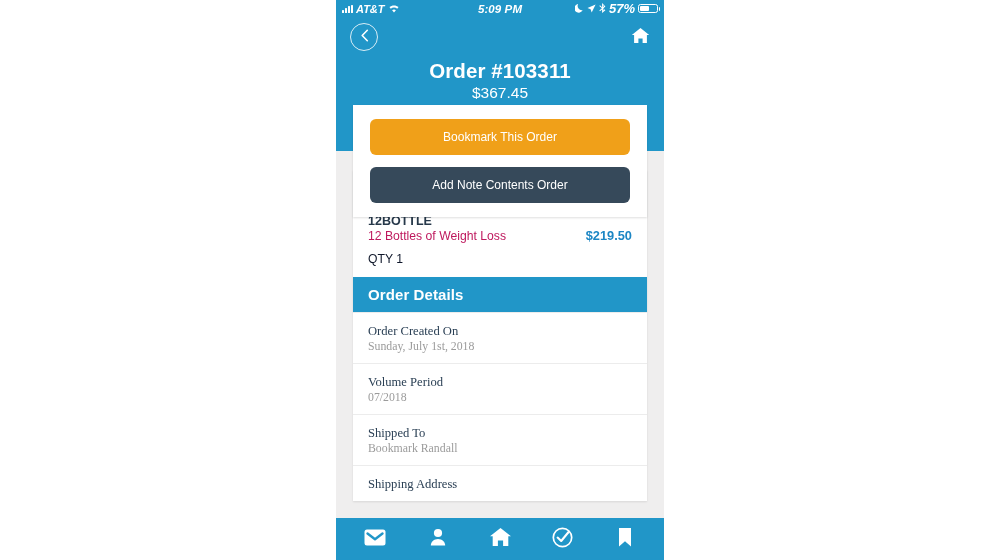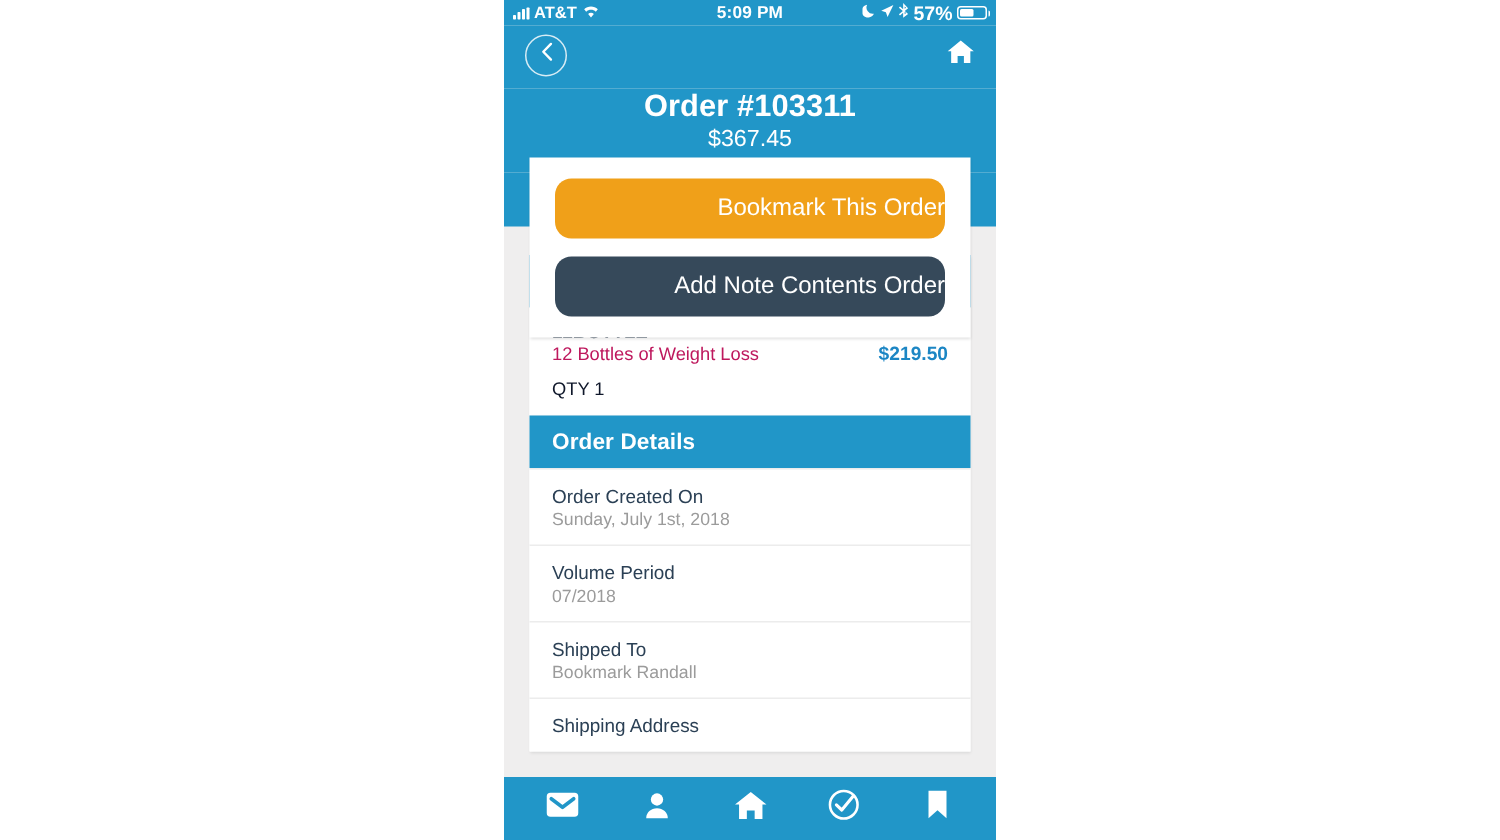--- a/index.html
+++ b/index.html
@@ -35,20 +35,21 @@
     position: relative;
     height: 17px;
     background: #2196c8;
     color: #ffffff;
     font-size: 11px;
     font-weight: bold;
     display: flex;
     align-items: center;
     padding: 0 6px;
     box-sizing: border-box;
+    font-style: italic;
   }
   .sb-left { display: flex; align-items: center; gap: 3px; }
   .sb-center {
     position: absolute;
     left: 0; right: 0;
     text-align: center;
     font-size: 11.5px;
     font-weight: bold;
     letter-spacing: 0.1px;
   }
@@ -140,27 +141,27 @@
     padding: 14px 17px;
     box-sizing: border-box;
     background: #ffffff;
     box-shadow: 0 1px 2px rgba(0,0,0,0.13);
     z-index: 5;
   }
   .btn {
     display: block;
     width: 100%;
     border: 0;
-    border-radius: 11px;
-    color: #ffffff;
-    font-size: 16px;
+    border-radius: 6px;
+    color: #ffffff;
+    font-size: 12px;
     font-family: "Liberation Sans", sans-serif;
     padding: 11px 0;
     cursor: pointer;
-    text-align: right;
+    text-align: center;
     box-sizing: border-box;
   }
   .btn-bookmark { background: #f0a019; margin-bottom: 12px; }
   .btn-note { background: #36495a; }
 
   .section {
     margin: 0 17px 0 17px;
     background: #ffffff;
     box-shadow: 0 1px 2px rgba(0,0,0,0.10);
   }
@@ -200,20 +201,21 @@
     color: #1c86c4;
     font-size: 12.8px;
     font-weight: bold;
     padding-top: 14px;
     white-space: nowrap;
   }
   .detail-row {
     padding: 10px 18px 9px 15px;
     border-top: 1px solid #ececec;
     background: #ffffff;
+    font-family: Liberation Serif, serif;
   }
   .detail-row:first-child { border-top: 0; }
   .detail-label {
     color: #2b4055;
     font-size: 12.6px;
     line-height: 16px;
   }
   .detail-value {
     color: #9b9b9b;
     font-size: 11.8px;

